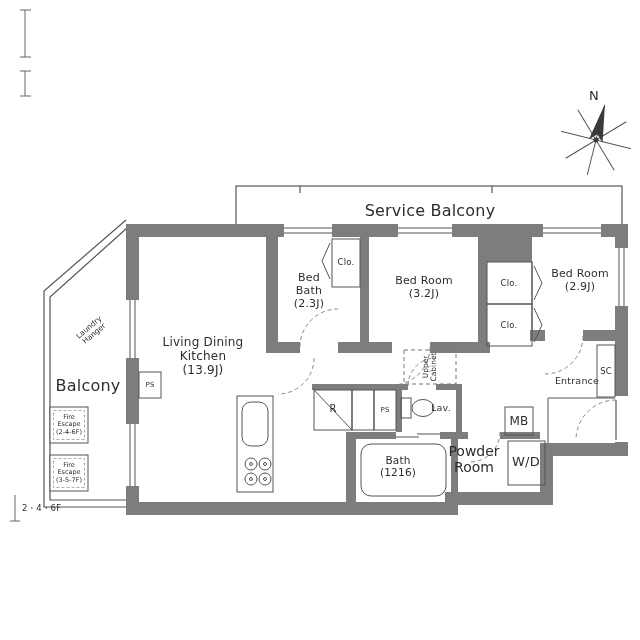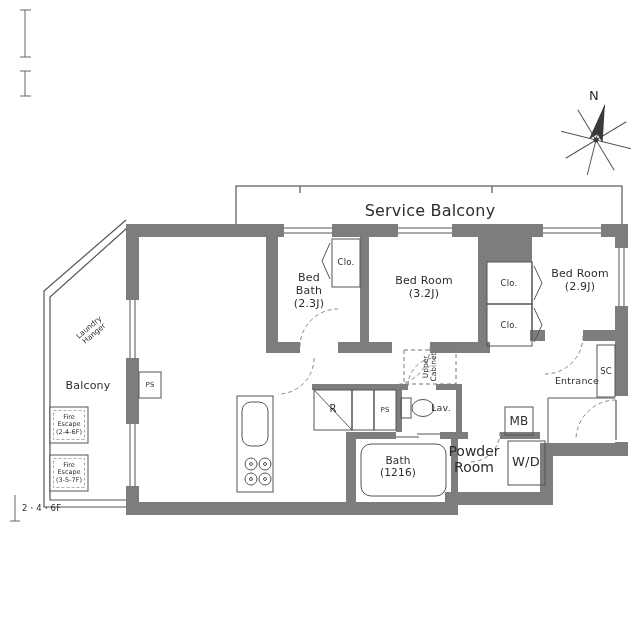--- a/index.html
+++ b/index.html
@@ -184,22 +184,25 @@
   <div class="label" style="left:309px; top:291px; font-size:11px;">Bed
 Bath
 (2.3J)</div>
 
   <div class="label" style="left:424px; top:288px; font-size:11px;">Bed Room
 (3.2J)</div>
 
   <div class="label" style="left:580px; top:281px; font-size:11px;">Bed Room
 (2.9J)</div>
 
-
-  <div class="label" style="left:88px; top:386px; font-size:11px;">Balcony</div>
+  <div class="label" style="left:203px; top:356px; font-size:12px;">Living Dining
+Kitchen
+(13.9J)</div>
+
+  <div class="label" style="left:88px; top:386px; font-size:16px;">Balcony</div>
 
   <div class="label" style="left:398px; top:466px; font-size:10.5px;">Bath
 (1216)</div>
 
   <div class="label tiny" style="left:474px; top:460px; font-size:14px;">Powder
 Room</div>
 
   <div class="label" style="left:441px; top:408px; font-size:9.5px;">Lav.</div>
 
   <div class="label" style="left:577px; top:381px; font-size:9.5px;">Entrance</div>

